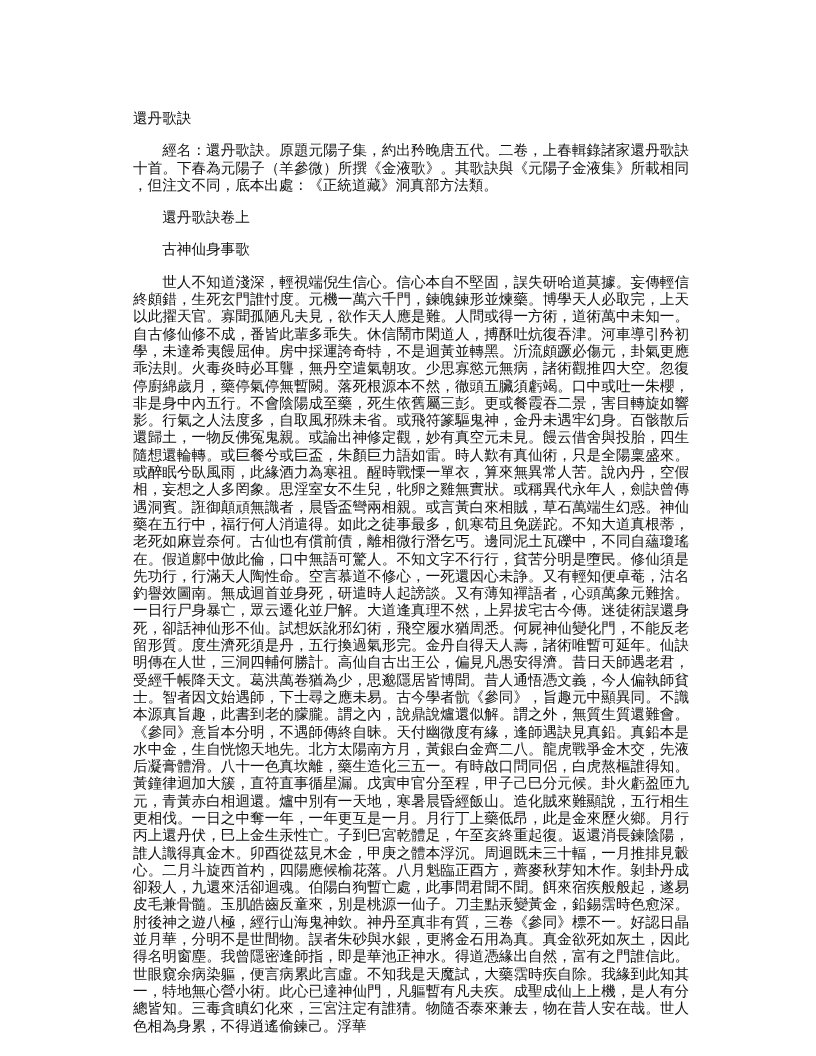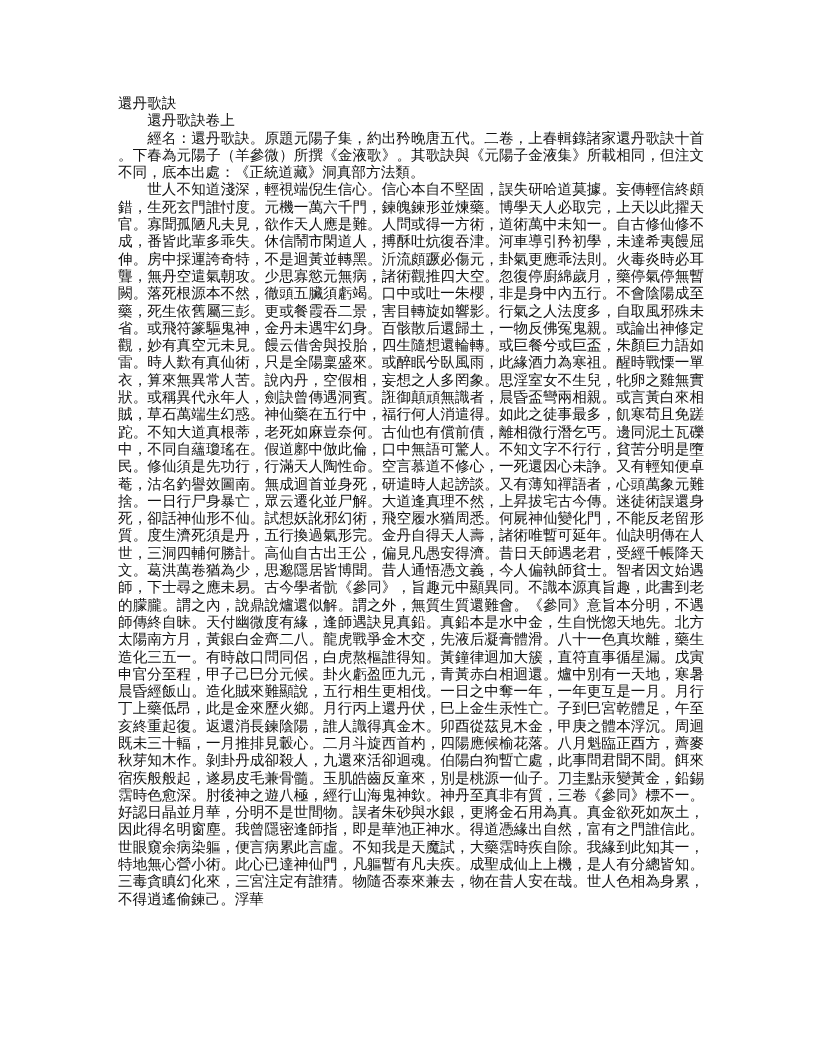--- a/index.html
+++ b/index.html
@@ -11,24 +11,25 @@
       width: 586px;
       font-family: "DejaVu Serif", "Liberation Serif", serif;
       font-size: 14.6px;
       line-height: 17.3px;
       color: #111111;
       text-align: justify;
       text-justify: inter-character;
       word-break: break-all;
       line-break: anywhere;
     }
-    .page p { margin: 0; padding: 0; }
+    .page p { margin: 15px; padding: 0; }
     .indent { text-indent: 2em; }
   </style>
 </head>
 <body>
 
 <div class="page">
   <p>還丹歌訣</p>
+  <p class="indent">經名：還丹歌訣。原題元陽子集，約出矜晚唐五代。二卷，上春輯錄諸家還丹歌訣十首。下春為元陽子（羊參微）所撰《金液歌》。其歌訣與《元陽子金液集》所載相同，但注文不同，底本出處：《正統道藏》洞真部方法類。</p>
   <p class="indent">還丹歌訣卷上</p>
-  <p class="indent">經名：還丹歌訣。原題元陽子集，約出矜晚唐五代。二卷，上春輯錄諸家還丹歌訣十首。下春為元陽子（羊參微）所撰《金液歌》。其歌訣與《元陽子金液集》所載相同，但注文不同，底本出處：《正統道藏》洞真部方法類。</p>
+  <p class="indent">古神仙身事歌</p>
   <p class="indent">世人不知道淺深，輕視端倪生信心。信心本自不堅固，誤失研哈道莫據。妄傳輕信終頗錯，生死玄門誰忖度。元機一萬六千門，鍊魄鍊形並煉藥。博學天人必取完，上天以此擢天官。寡聞孤陋凡夫見，欲作天人應是難。人問或得一方術，道術萬中未知一。自古修仙修不成，番皆此輩多乖失。休信鬧市閑道人，搏酥吐炕復吞津。河車導引矜初學，未達希夷饅屈伸。房中採運誇奇特，不是迴黃並轉黑。沂流頗蹶必傷元，卦氣更應乖法則。火毒炎時必耳聾，無丹空遣氣朝攻。少思寡慾元無病，諸術觀推四大空。忽復停廚綿歲月，藥停氣停無暫闕。落死根源本不然，徹頭五臟須虧竭。口中或吐一朱櫻，非是身中內五行。不會陰陽成至藥，死生依舊屬三彭。更或餐霞吞二景，害目轉旋如響影。行氣之人法度多，自取風邪殊未省。或飛符篆驅鬼神，金丹未遇牢幻身。百骸散后還歸土，一物反佛冤鬼親。或論出神修定觀，妙有真空元未見。饅云借舍與投胎，四生隨想還輪轉。或巨餐兮或巨盃，朱顏巨力語如雷。時人歎有真仙術，只是全陽稟盛來。或醉眠兮臥風雨，此緣酒力為寒祖。醒時戰慄一單衣，算來無異常人苦。說內丹，空假相，妄想之人多罔象。思淫室女不生兒，牝卵之雞無實狀。或稱異代永年人，劍訣曾傳遇洞賓。誑御顛頑無識者，晨昏盃彎兩相親。或言黃白來相賊，草石萬端生幻惑。神仙藥在五行中，福行何人消遣得。如此之徒事最多，飢寒苟且免蹉跎。不知大道真根蒂，老死如麻豈奈何。古仙也有償前債，離相微行潛乞丐。邊同泥土瓦礫中，不同自蘊瓊瑤在。假道鄽中倣此倫，口中無語可驚人。不知文字不行行，貧苦分明是墮民。修仙須是先功行，行滿天人陶性命。空言慕道不修心，一死還因心未諍。又有輕知便卓菴，沽名釣譽效圖南。無成迴首並身死，研遣時人起謗談。又有薄知禪語者，心頭萬象元難捨。一日行尸身暴亡，眾云遷化並尸解。大道逢真理不然，上昇拔宅古今傳。迷徒術誤還身死，卻話神仙形不仙。試想妖訛邪幻術，飛空履水猶周悉。何屍神仙變化門，不能反老留形質。度生濟死須是丹，五行換過氣形完。金丹自得天人壽，諸術唯暫可延年。仙訣明傳在人世，三洞四輔何勝計。高仙自古出王公，偏見凡愚安得濟。昔日天師遇老君，受經千帳降天文。葛洪萬卷猶為少，思邈隱居皆博聞。昔人通悟憑文義，今人偏執師貧士。智者因文始遇師，下士尋之應未易。古今學者骯《參同》，旨趣元中顯異同。不識本源真旨趣，此書到老的朦朧。謂之內，說鼎說爐還似解。謂之外，無質生質還難會。《參同》意旨本分明，不遇師傳終自昧。天付幽微度有緣，逢師遇訣見真鉛。真鉛本是水中金，生自恍惚天地先。北方太陽南方月，黃銀白金齊二八。龍虎戰爭金木交，先液后凝膏體滑。八十一色真坎離，藥生造化三五一。有時啟口問同侶，白虎熬樞誰得知。黃鐘律迴加大簇，直符直事循星漏。戊寅申官分至程，甲子己巳分元候。卦火虧盈匝九元，青黃赤白相迴還。爐中別有一天地，寒暑晨昏經飯山。造化賊來難顯說，五行相生更相伐。一日之中奪一年，一年更互是一月。月行丁上藥低昂，此是金來歷火鄉。月行丙上還丹伏，巳上金生汞性亡。子到巳宮乾體足，午至亥終重起復。返還消長鍊陰陽，誰人識得真金木。卯酉從茲見木金，甲庚之體本浮沉。周迴既未三十輻，一月推排見轂心。二月斗旋西首杓，四陽應候榆花落。八月魁臨正酉方，薺麥秋芽知木作。剝卦丹成卻殺人，九還來活卻迴魂。伯陽白狗暫亡處，此事問君聞不聞。餌來宿疾般般起，遂易皮毛兼骨髓。玉肌皓齒反童來，別是桃源一仙子。刀圭點汞變黃金，鉛錫霑時色愈深。肘後神之遊八極，經行山海鬼神欽。神丹至真非有質，三卷《參同》標不一。好認日晶並月華，分明不是世間物。誤者朱砂與水銀，更將金石用為真。真金欲死如灰土，因此得名明窗塵。我曾隱密逢師指，即是華池正神水。得道憑緣出自然，富有之門誰信此。世眼窺余病染軀，便言病累此言虛。不知我是天魔試，大藥霑時疾自除。我緣到此知其一，特地無心營小術。此心已達神仙門，凡軀暫有凡夫疾。成聖成仙上上機，是人有分總皆知。三毒貪瞋幻化來，三宮注定有誰猜。物隨否泰來兼去，物在昔人安在哉。世人色相為身累，不得逍遙偷鍊己。浮華</p>
 </div>
 
 </body></html>

